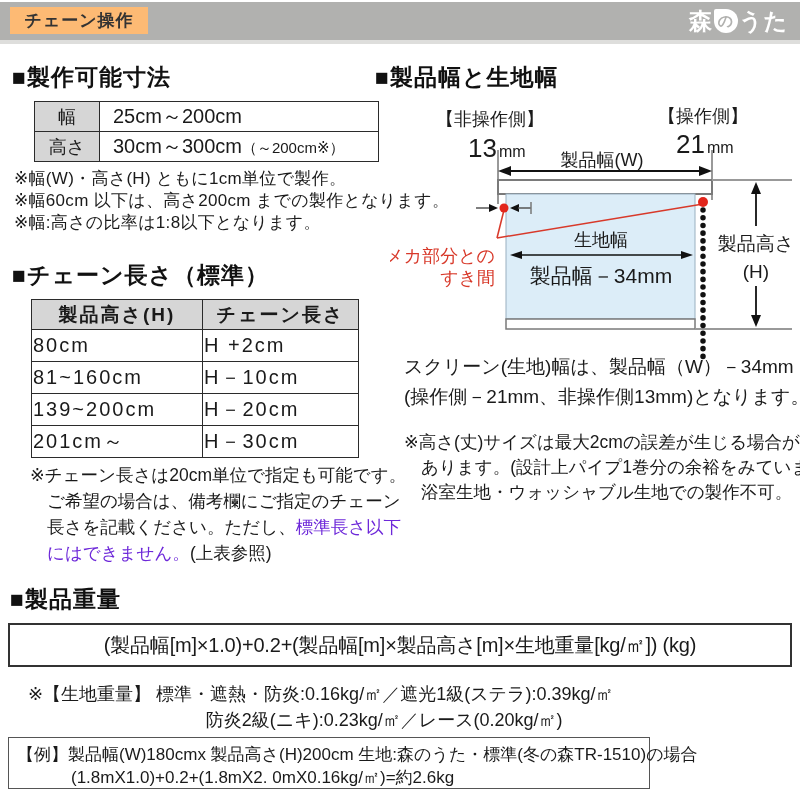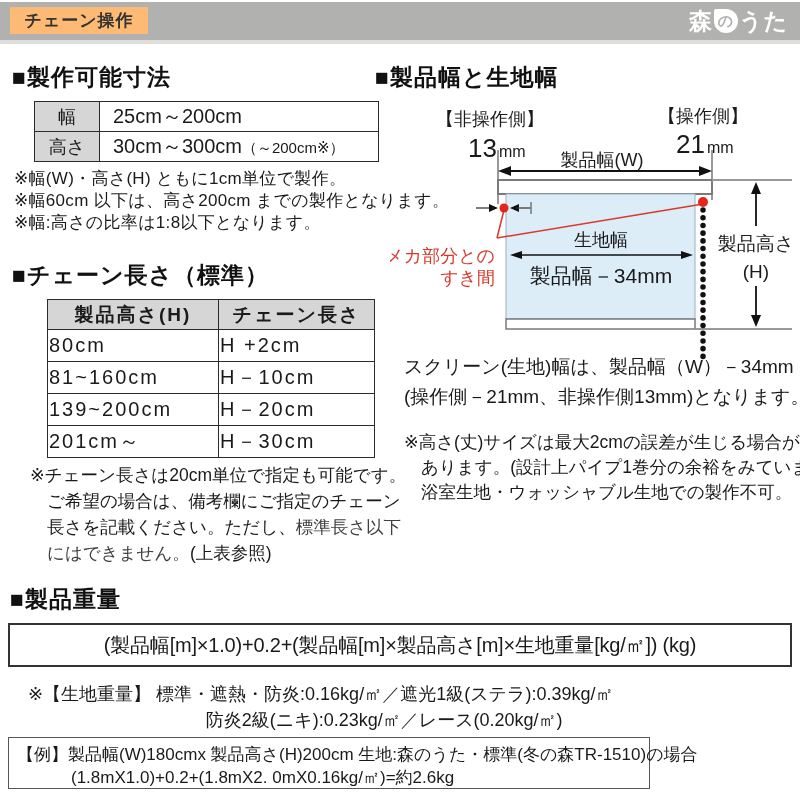--- a/index.html
+++ b/index.html
@@ -22,30 +22,30 @@
   .h{position:absolute;font-size:23px;font-weight:bold;letter-spacing:1px;color:#111;white-space:nowrap;}
 
   
   table{border-collapse:collapse;}
   .tbl{position:absolute;}
   .tbl td,.tbl th{border:1.6px solid #2b2b2b;}
   .dim-tbl{left:34px;top:101px;}
   .dim-tbl .lab{width:62px;height:27px;background:#d6d6d6;text-align:center;font-size:18px;font-weight:normal;}
   .dim-tbl .val{width:264px;padding-left:13px;font-size:20px;white-space:nowrap;}
   .dim-tbl .val .small{font-size:15px;}
-  .chain-tbl{left:31px;top:299px;margin-left:16px;}
+  .chain-tbl{left:31px;top:299px;}
   .chain-tbl th{width:168px;height:27px;background:#d6d6d6;font-size:19px;font-weight:bold;letter-spacing:2px;}
   .chain-tbl th:last-child{width:153px;}
   .chain-tbl td{height:29px;text-align:left;font-size:20px;letter-spacing:2px;}
 
   
   .note{position:absolute;font-size:17px;line-height:22px;color:#1a1a1a;white-space:nowrap;letter-spacing:0.3px;}
   .note div{white-space:nowrap;}
   .indent{padding-left:17px;}
-  .red{color:#404040;}
+  .red{color:#6d28d9;}
 
   
   .chain-note{position:absolute;left:30px;top:462px;font-size:17.5px;line-height:26px;white-space:nowrap;}
 
   
   .diagram{position:absolute;left:390px;top:90px;width:410px;height:280px;}
   .diagram text{font-family:"Liberation Sans","DejaVu Sans",sans-serif;fill:#1a1a1a;}
 
   
   .desc{position:absolute;left:404px;top:352px;font-size:19px;line-height:30px;white-space:nowrap;}

